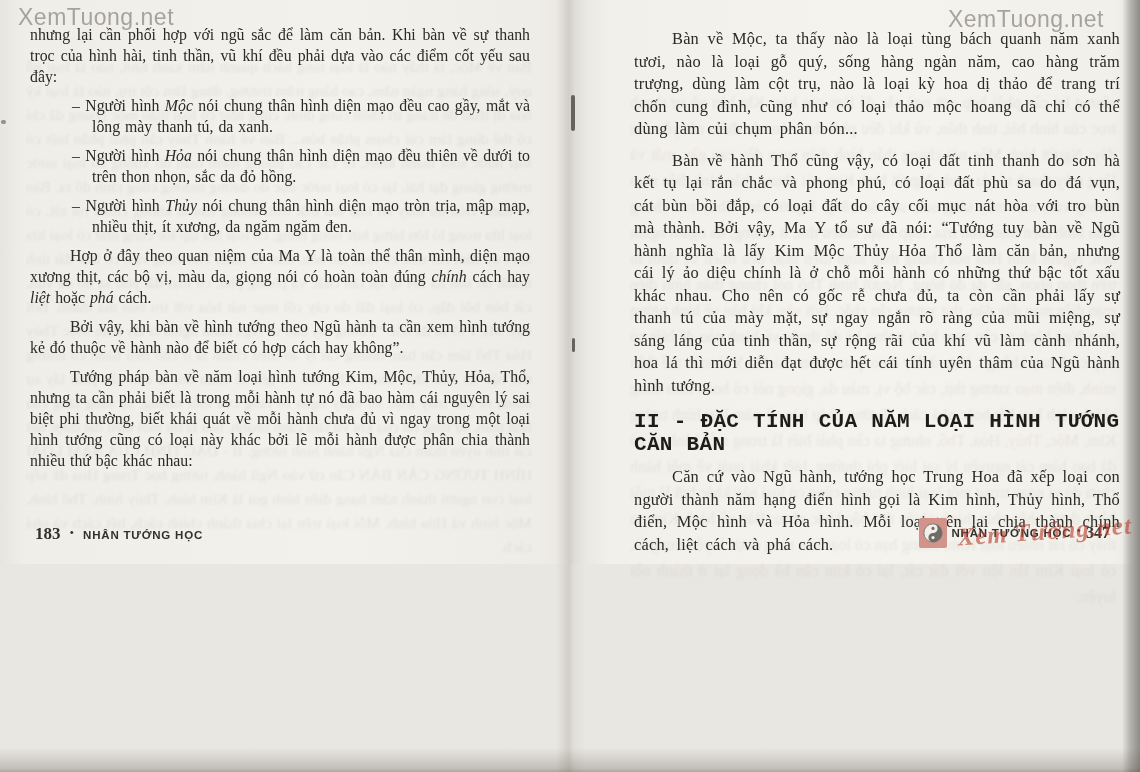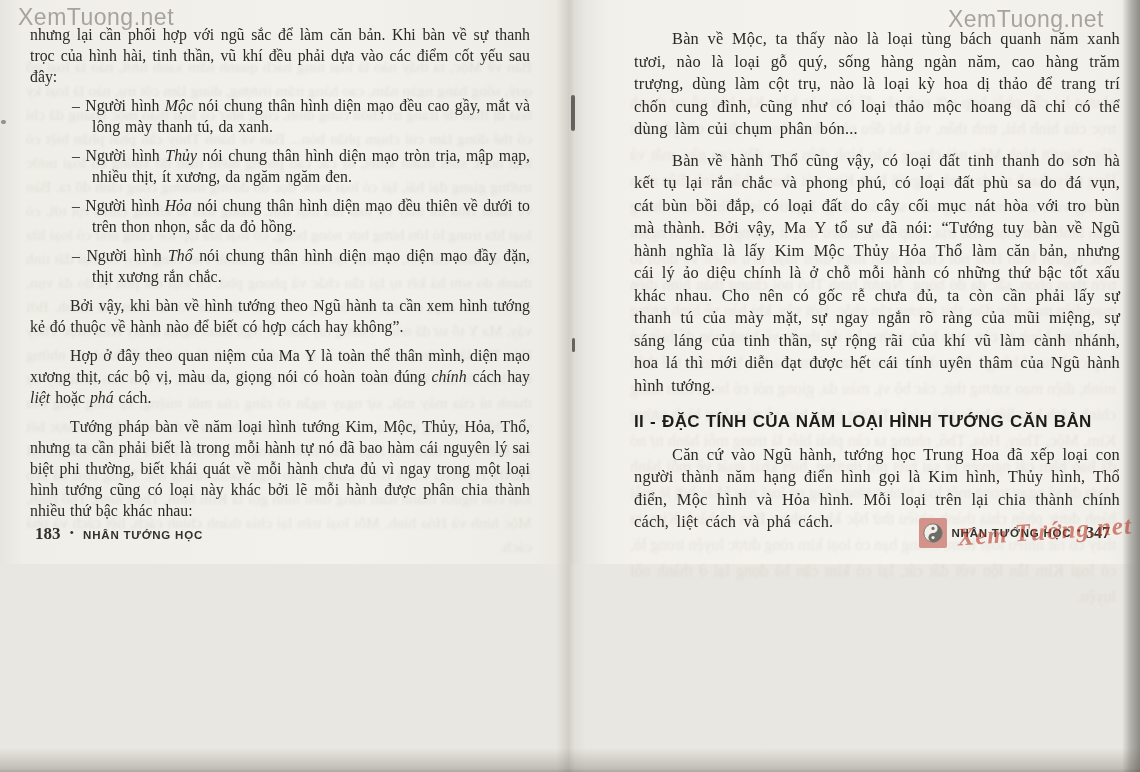--- a/index.html
+++ b/index.html
@@ -21,22 +21,22 @@
   .text-col{position:absolute;color:#2b2a26;text-align:justify;}
   .col-left{left:30px;top:24px;width:500px;font-size:15.8px;line-height:21px;word-spacing:1px;}
   .col-right{left:64px;top:28px;width:486px;font-size:16.4px;line-height:22.5px;word-spacing:3px;letter-spacing:.2px;}
   .para{margin:0 0 8px 0;font-family:Liberation Serif, serif;}
   .col-right .para{margin:0 0 9px 0;}
   .para.indent{text-indent:40px;}
   .col-right .para.indent{text-indent:38px;}
   .bullet{margin:0 0 8px 0;padding-left:62px;text-indent:-20px;}
   em{font-style:italic;}
   .sec-heading{
-    font-family:Liberation Sans, sans-serif;
-    font-size:17px;font-weight:700;color:#1e1d1a;
+    font-family:Liberation Mono, monospace;
+    font-size:21px;font-weight:700;color:#1e1d1a;
     letter-spacing:.3px;word-spacing:1px;
     margin:14px 0 10px 0;text-align:left;text-indent:0;
   }
   .watermark-top{
     position:absolute;font-family:"Liberation Sans","DejaVu Sans",sans-serif;
     font-size:23px;color:#a6a39e;letter-spacing:.5px;pointer-events:none;
   }
   .wm-left{left:18px;top:4px;}
   .wm-right{right:36px;top:6px;}
   .ghost{
@@ -99,25 +99,24 @@
 <body>
 
 <div class="spread">
 
   <div class="page page-left">
     <div class="ghost ghost-left">Bàn về Mộc, ta thấy nào là loại tùng bách quanh năm xanh tươi, nào là loại gỗ quý, sống hàng ngàn năm, cao hàng trăm trượng, dùng làm cột trụ, nào là loại kỳ hoa dị thảo để trang trí chốn cung đình, cũng như có loại thảo mộc hoang dã chỉ có thể dùng làm củi chụm phân bón... Bàn về hành Thủy cần phải phân biệt có loại nước suối thanh khiết, từ các cao phong hiểm tuấn đổ xuống có loại nước trường giang đại hải, lại có loại nước đục do đường mương cống rãnh đổ ra. Bàn về hành Hỏa thì thấy có loại lửa mặt trời, không đâu là không chiếu rọi tới, có loại lửa trong lò lớn hừng hực nóng bỏng, có loại lửa lập lòe cũng như có loại lửa âm ỉ do đám củi ướt, cỏ mục tạo nên. Bàn về hành Thổ cũng vậy, có loại đất tinh thanh do sơn hà kết tụ lại rắn chắc và phong phú, có loại đất phù sa do đá vụn, cát bùn bồi đắp, có loại đất do cây cối mục nát hòa với tro bùn mà thành. Bởi vậy, Ma Y tổ sư đã nói: “Tướng tuy bàn về Ngũ hành nghĩa là lấy Kim Mộc Thủy Hỏa Thổ làm căn bản, nhưng cái lý ảo diệu chính là ở chỗ mỗi hành có những thứ bậc tốt xấu khác nhau. Cho nên có gốc rễ chưa đủ, ta còn cần phải lấy sự thanh tú của mày mặt, sự ngay ngắn rõ ràng của mũi miệng, sự sáng láng của tinh thần, sự rộng rãi của khí vũ làm cành nhánh, hoa lá thì mới diễn đạt được hết cái tính uyên thâm của Ngũ hành hình tướng. II - ĐẶC TÍNH CỦA NĂM LOẠI HÌNH TƯỚNG CĂN BẢN Căn cứ vào Ngũ hành, tướng học Trung Hoa đã xếp loại con người thành năm hạng điển hình gọi là Kim hình, Thủy hình, Thổ hình, Mộc hình và Hỏa hình. Mỗi loại trên lại chia thành chính cách, liệt cách và phá cách.</div>
     <div class="watermark-top wm-left">XemTuong.net</div>
     <div class="text-col col-left">
         <p class="para"><span>nhưng lại cần phối hợp với ngũ sắc để làm căn bản. Khi bàn về sự thanh trọc của hình hài, tinh thần, vũ khí đều phải dựa vào các điểm cốt yếu sau đây:</span></p>
         <p class="bullet"><span>– </span><span>Người hình </span><em>Mộc</em><span> nói chung thân hình diện mạo đều cao gầy, mắt và lông mày thanh tú, da xanh.</span></p>
+        <p class="bullet"><span>– </span><span>Người hình </span><em>Hỏa</em><span> nói chung thân hình diện mạo đều thiên về dưới to trên thon nhọn, sắc da đỏ hồng.</span></p>
         <p class="bullet"><span>– </span><span>Người hình </span><em>Thủy</em><span> nói chung thân hình diện mạo tròn trịa, mập mạp, nhiều thịt, ít xương, da ngăm ngăm đen.</span></p>
-        <p class="bullet"><span>– </span><span>Người hình </span><em>Hỏa</em><span> nói chung thân hình diện mạo đều thiên về dưới to trên thon nhọn, sắc da đỏ hồng.</span></p>
-        <p class="bullet"><span>– </span><span>Người hình </span><em>Thổ</em><span> nói chung thân hình diện mạo diện mạo đầy đặn, thịt xương rắn chắc.</span></p>
+        <p class="para indent"><span>Hợp ở đây theo quan niệm của Ma Y là toàn thể thân mình, diện mạo xương thịt, các bộ vị, màu da, giọng nói có hoàn toàn đúng </span><em>chính</em><span> cách hay </span><em>liệt</em><span> hoặc </span><em>phá</em><span> cách.</span></p>
         <p class="para indent"><span>Bởi vậy, khi bàn về hình tướng theo Ngũ hành ta cần xem hình tướng kẻ đó thuộc về hành nào để biết có hợp cách hay không”.</span></p>
-        <p class="para indent"><span>Hợp ở đây theo quan niệm của Ma Y là toàn thể thân mình, diện mạo xương thịt, các bộ vị, màu da, giọng nói có hoàn toàn đúng </span><em>chính</em><span> cách hay </span><em>liệt</em><span> hoặc </span><em>phá</em><span> cách.</span></p>
         <p class="para indent"><span>Tướng pháp bàn về năm loại hình tướng Kim, Mộc, Thủy, Hỏa, Thổ, nhưng ta cần phải biết là trong mỗi hành tự nó đã bao hàm cái nguyên lý sai biệt phi thường, biết khái quát về mỗi hành chưa đủ vì ngay trong một loại hình tướng cũng có loại này khác bởi lẽ mỗi hành được phân chia thành nhiều thứ bậc khác nhau:</span></p>
       </div>
     <div class="footer-left">
       <span class="pgnum">183</span>
       <span class="sep">•</span>
       <span class="btitle">NHÂN TƯỚNG HỌC</span>
     </div>
   </div>
 
   <div class="page page-right">

